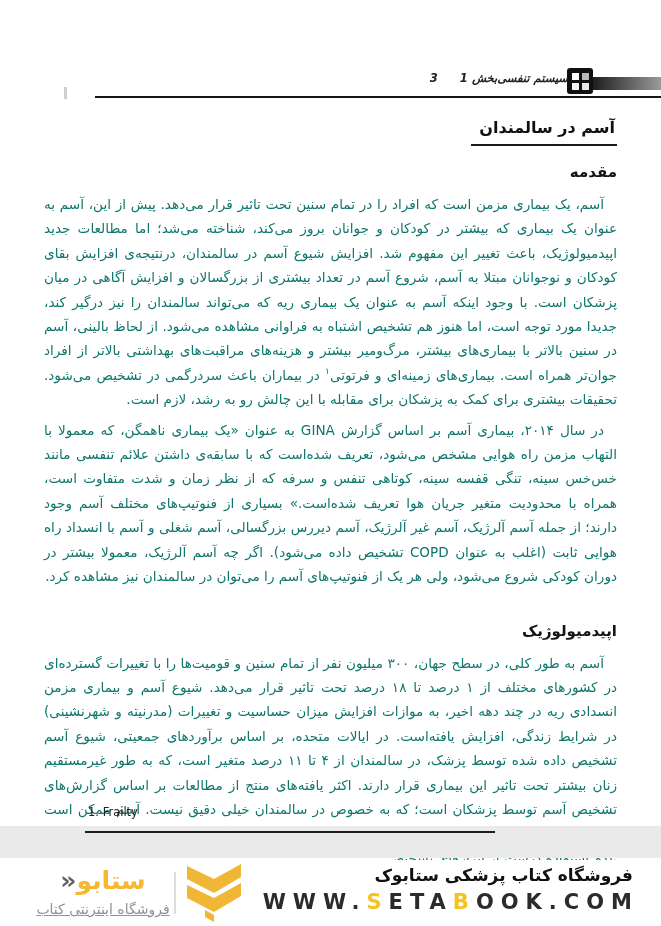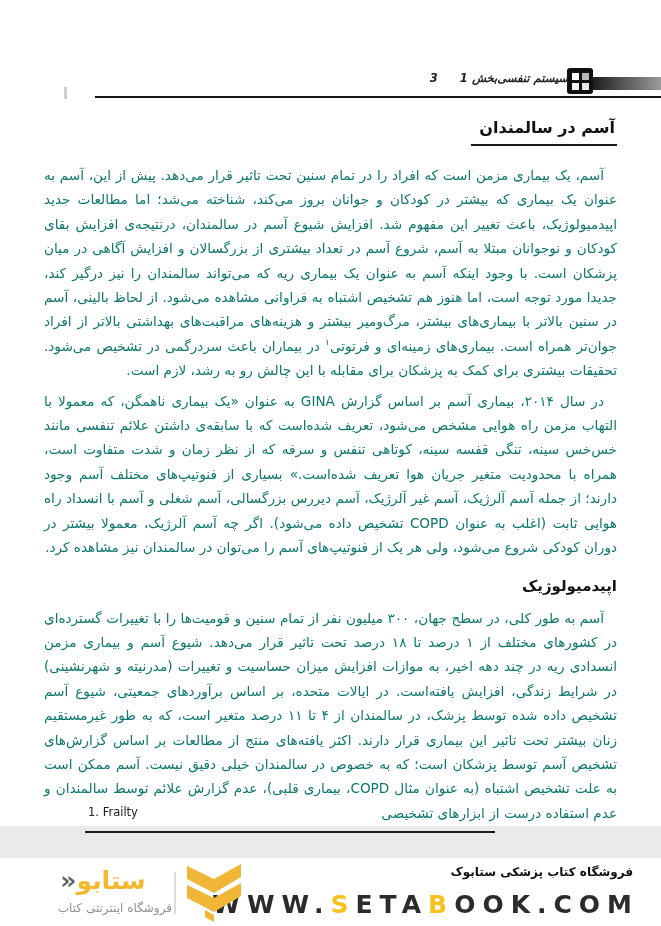--- a/index.html
+++ b/index.html
@@ -21,39 +21,39 @@
     font-weight:bold;font-style:italic;font-size:11.5px;color:#222;}
   .header-meta .sect-title{}
   .header-meta .sect-label{margin-left:22px;}
   
   .content{position:absolute;top:118px;right:44px;left:44px;direction:rtl;}
   .article-title{display:inline-block;font-size:16px;font-weight:bold;color:#111;
     padding:0 2px 7px 8px;border-bottom:2px solid #1a1a1a;margin:0 0 17px 0;}
   .sec-heading{font-size:15px;font-weight:bold;color:#151515;margin:0 0 11px 0;}
   .content p{margin:0 0 6px 0;font-size:13.6px;line-height:24.4px;text-align:justify;
     text-indent:13px;color:#0f766e;}
-  .content p.sp-after{margin-bottom:17px;}
+  .content p.sp-after{margin-bottom:33px;}
   .content sup{font-size:9px;line-height:0;}
   
   .footnote-band{position:absolute;top:826px;left:0;right:0;height:32px;background:#eaeaea;}
   .footnote-rule{position:absolute;top:831px;left:85px;width:410px;height:2px;background:#1d1d1d;}
   .footnote-text{position:absolute;top:805px;left:88px;direction:ltr;font-size:11.5px;color:#222;}
   
   .footer{position:absolute;top:860px;left:0;right:0;height:66px;background:#fff;}
-  .store-name{position:absolute;top:5px;right:28px;direction:rtl;font-size:12px;font-weight:bold;color:#111;}
-  .site-url{position:absolute;top:30px;right:22px;direction:ltr;font-size:25px;font-weight:bold;
+  .store-name{position:absolute;top:5px;right:28px;direction:rtl;font-size:17px;font-weight:bold;color:#111;}
+  .site-url{position:absolute;top:30px;right:22px;direction:ltr;font-size:21px;font-weight:bold;
     letter-spacing:7px;color:#2b2b2b;white-space:nowrap;}
   .site-url .yl{color:#F7C11E;}
   .logo-mark{position:absolute;top:4px;left:183px;width:62px;height:58px;}
   .logo-divider{position:absolute;top:12px;left:174px;width:2px;height:42px;background:#dcdcdc;}
   .logo-word{position:absolute;top:4px;left:34px;width:138px;direction:rtl;text-align:center;
     font-size:25px;font-weight:bold;color:#F5B82E;line-height:34px;white-space:nowrap;}
   .logo-word .kmark{color:#5f6368;font-weight:bold;}
-  .logo-tagline{position:absolute;top:41px;left:34px;width:138px;direction:rtl;
-    font-size:12px;color:#8d929b;}
+  .logo-tagline{position:absolute;top:41px;left:34px;width:138px;direction:rtl;text-align:center;
+    font-size:14px;color:#8d929b;text-decoration:underline;}
 </style>
 </head>
 <body>
 
 <div class="page">
 
   <div class="header-tick"></div>
   <div class="header-gradient"></div>
   <div class="header-icon">
     <span class="sq1"></span>
@@ -65,20 +65,21 @@
     <span class="sect-title">سیستم تنفسی</span>
     <span class="sect-label">بخش 1</span>
     <span class="page-number">3</span>
   </div>
   <div class="header-rule"></div>
 
   <div class="content">
     <div>
       <h1 class="article-title">آسم در سالمندان</h1>
     </div>
+    <h2 class="sec-heading">مقدمه</h2>
     <p><span>آسم، یک بیماری مزمن است که افراد را در تمام سنین تحت تاثیر قرار می‌دهد. پیش از این، آسم به عنوان یک بیماری که بیشتر در کودکان و جوانان بروز می‌کند، شناخته می‌شد؛ اما مطالعات جدید اپیدمیولوژیک، باعث تغییر این مفهوم شد. افزایش شیوع آسم در سالمندان، درنتیجه‌ی افزایش بقای کودکان و نوجوانان مبتلا به آسم، شروع آسم در تعداد بیشتری از بزرگسالان و افزایش آگاهی در میان پزشکان است. با وجود اینکه آسم به عنوان یک بیماری ریه که می‌تواند سالمندان را نیز درگیر کند، جدیدا مورد توجه است، اما هنوز هم تشخیص اشتباه به فراوانی مشاهده می‌شود. از لحاظ بالینی، آسم در سنین بالاتر با بیماری‌های بیشتر، مرگ‌ومیر بیشتر و هزینه‌های مراقبت‌های بهداشتی بالاتر از افراد جوان‌تر همراه است. بیماری‌های زمینه‌ای و فرتوتی</span><sup>۱</sup><span> در بیماران باعث سردرگمی در تشخیص می‌شود. تحقیقات بیشتری برای کمک به پزشکان برای مقابله با این چالش رو به رشد، لازم است.</span></p>
     <p class="sp-after">در سال ۲۰۱۴، بیماری آسم بر اساس گزارش GINA به عنوان «یک بیماری ناهمگن، که معمولا با التهاب مزمن راه هوایی مشخص می‌شود، تعریف شده‌است که با سابقه‌ی داشتن علائم تنفسی مانند خس‌خس سینه، تنگی قفسه سینه، کوتاهی تنفس و سرفه که از نظر زمان و شدت متفاوت است، همراه با محدودیت متغیر جریان هوا تعریف شده‌است.» بسیاری از فنوتیپ‌های مختلف آسم وجود دارند؛ از جمله آسم آلرژیک، آسم غیر آلرژیک، آسم دیررس بزرگسالی، آسم شغلی و آسم با انسداد راه هوایی ثابت (اغلب به عنوان COPD تشخیص داده می‌شود). اگر چه آسم آلرژیک، معمولا بیشتر در دوران کودکی شروع می‌شود، ولی هر یک از فنوتیپ‌های آسم را می‌توان در سالمندان نیز مشاهده کرد.</p>
     <h2 class="sec-heading">اپیدمیولوژیک</h2>
     <p>آسم به طور کلی، در سطح جهان، ۳۰۰ میلیون نفر از تمام سنین و قومیت‌ها را با تغییرات گسترده‌ای در کشورهای مختلف از ۱ درصد تا ۱۸ درصد تحت تاثیر قرار می‌دهد. شیوع آسم و بیماری مزمن انسدادی ریه در چند دهه اخیر، به موازات افزایش میزان حساسیت و تغییرات (مدرنیته و شهرنشینی) در شرایط زندگی، افزایش یافته‌است. در ایالات متحده، بر اساس برآوردهای جمعیتی، شیوع آسم تشخیص داده شده توسط پزشک، در سالمندان از ۴ تا ۱۱ درصد متغیر است، که به طور غیرمستقیم زنان بیشتر تحت تاثیر این بیماری قرار دارند. اکثر یافته‌های منتج از مطالعات بر اساس گزارش‌های تشخیص آسم توسط پزشکان است؛ که به خصوص در سالمندان خیلی دقیق نیست. آسم ممکن است به علت تشخیص اشتباه (به عنوان مثال COPD، بیماری قلبی)، عدم گزارش علائم توسط سالمندان و عدم استفاده درست از ابزارهای تشخیصی</p>
   </div>
 
   <div class="footnote-band"></div>
   <div class="footnote-rule"></div>
   <div class="footnote-text">1. Frailty</div>
 

